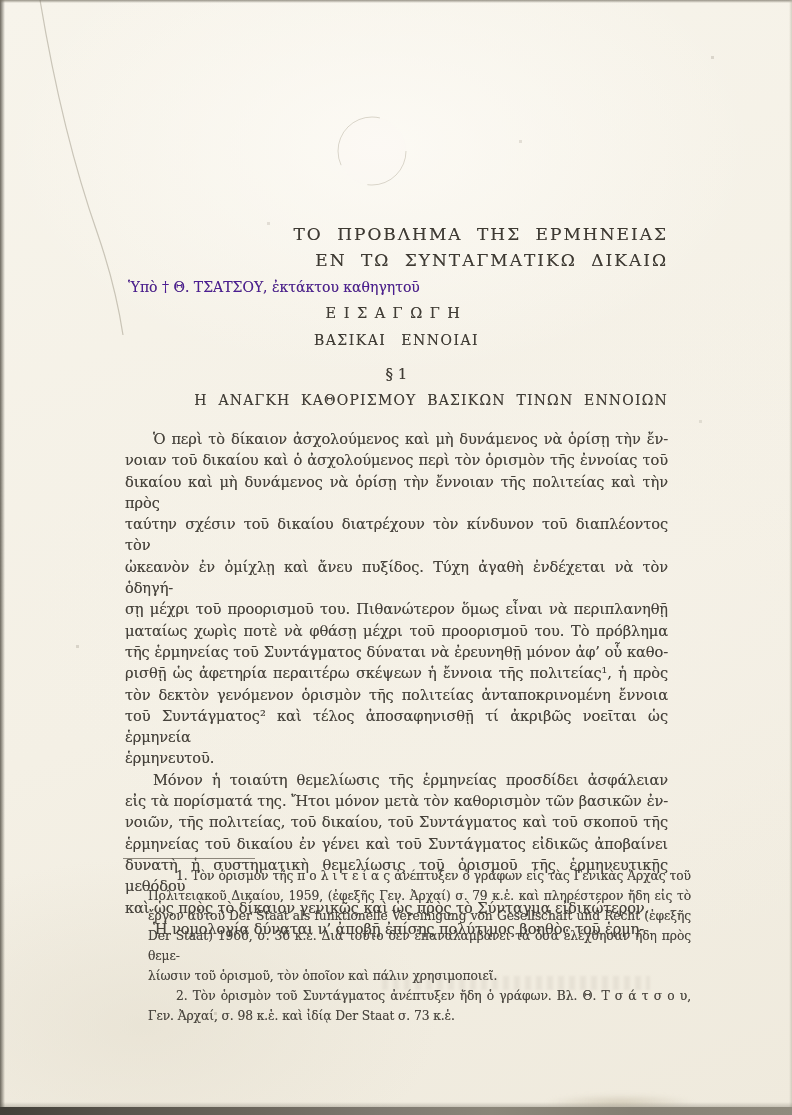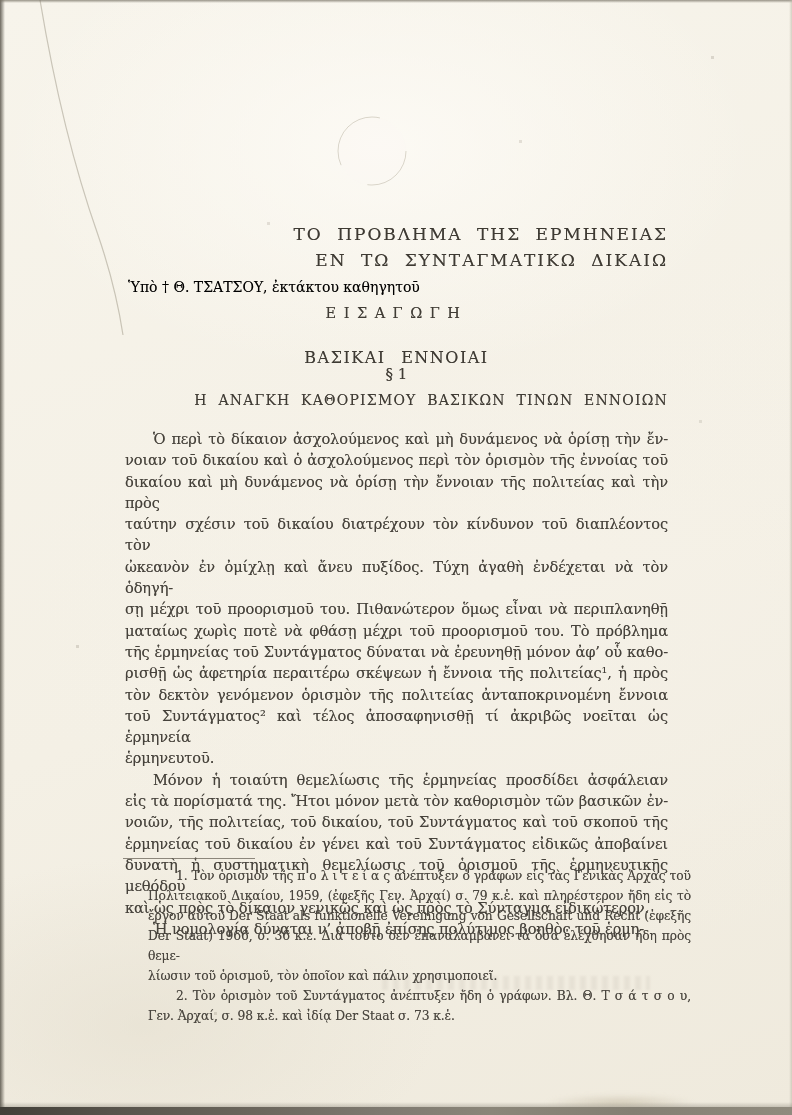--- a/index.html
+++ b/index.html
@@ -43,25 +43,25 @@
       77px 646px 0 1px rgba(120,110,95,.22),
       215px 1013px 0 1px rgba(120,110,95,.20),
       700px 421px 0 1px rgba(120,110,95,.16),
       268px 223px 0 1px rgba(120,110,95,.18);}
 
   
   .text-col{position:absolute;left:125px;top:0;width:543px;color:#46423b;
     text-shadow:0 0 .4px rgba(70,65,58,.55);}
   .doc-title{position:absolute;top:221px;width:100%;text-align:right;
     font-size:17px;line-height:26px;letter-spacing:2px;word-spacing:7px;color:#3e3a33;}
-  .byline{position:absolute;top:279px;left:3px;font-size:14px;color:#000000;}
+  .byline{position:absolute;top:279px;left:3px;font-size:14px;color:#4c1d95;}
   .intro-head{position:absolute;top:305px;width:100%;text-align:center;
     font-size:14.5px;letter-spacing:7.5px;color:#403c35;}
-  .chapter-head{position:absolute;top:348px;width:100%;text-align:center;
-    font-size:16px;letter-spacing:1.5px;word-spacing:9px;color:#3e3a33;}
+  .chapter-head{position:absolute;top:332px;width:100%;text-align:center;
+    font-size:14px;letter-spacing:1.5px;word-spacing:9px;color:#3e3a33;}
   .sect-num{position:absolute;top:365px;width:100%;text-align:center;font-size:15px;color:#403c35;}
   .subsect-head{position:absolute;top:392px;width:100%;text-align:right;
     font-size:14px;letter-spacing:1.2px;word-spacing:5px;color:#403c35;}
 
   .body-text{position:absolute;top:428px;width:100%;
     font-size:14.6px;line-height:21.3px;letter-spacing:-.1px;}
   .footnote-sep{position:absolute;top:858px;left:-2px;width:132px;height:0;
     border-top:1px solid rgba(105,99,88,.75);}
   .footnotes{position:absolute;top:866px;width:100%;
     font-size:12.3px;line-height:20px;letter-spacing:-.1px;color:#4a463f;margin-left:23px;}

